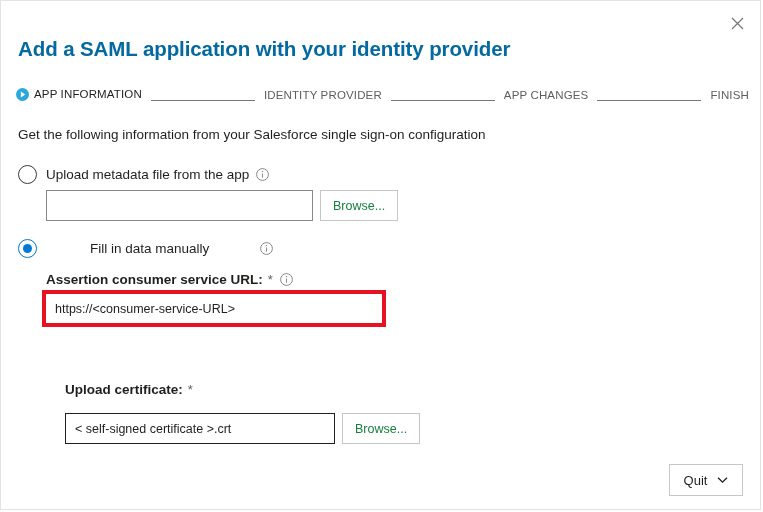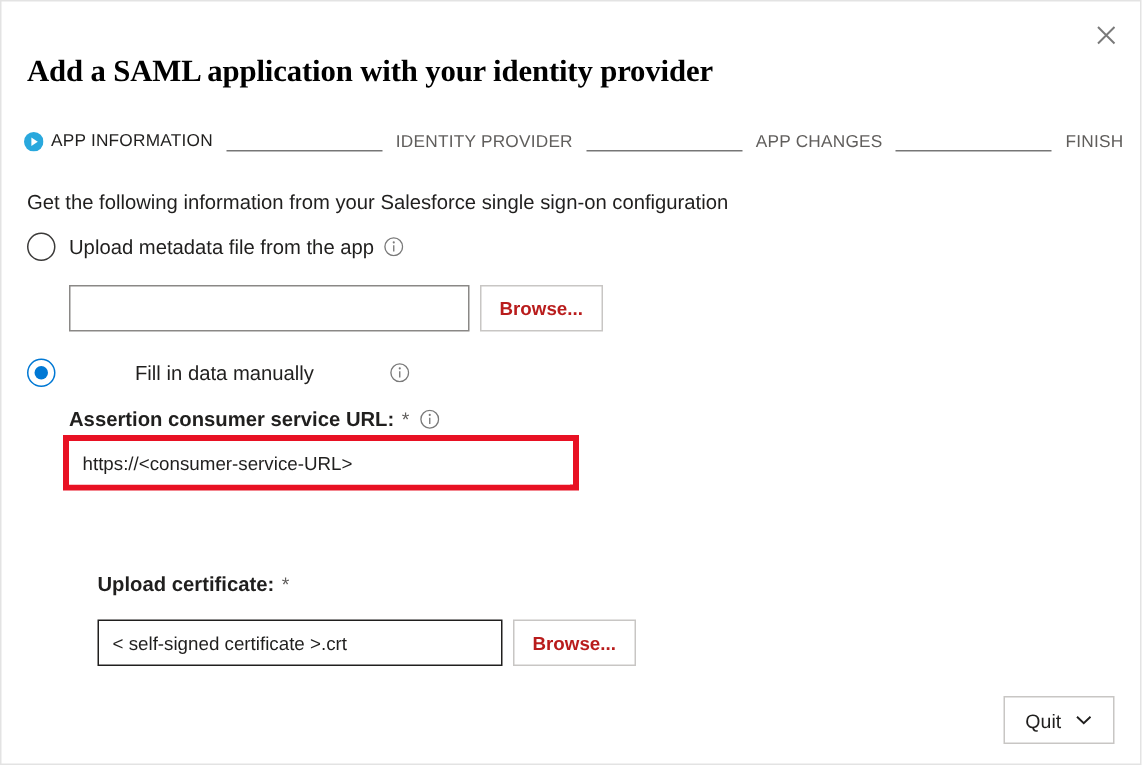--- a/index.html
+++ b/index.html
@@ -43,23 +43,22 @@
   .close-btn svg { display: block; }
 
   
   .title {
     position: absolute;
     left: 17px;
     top: 36px;
     font-size: 20.5px;
     font-weight: bold;
     letter-spacing: -0.1px;
-    color: #000000;
-    white-space: nowrap;
-    font-family: Liberation Serif, serif;
+    color: #0369a1;
+    white-space: nowrap;
   }
 
   
   .steps {
     position: absolute;
     left: 15px;
     top: 82px;
     width: 733px;
     height: 18px;
     display: flex;
@@ -98,21 +97,21 @@
     font-size: 13.5px;
     color: #201f1e;
     white-space: nowrap;
   }
 
   .opt-row {
     position: absolute;
     display: flex;
     align-items: center;
   }
-  .opt-upload { left: 17px; top: 154px; }
+  .opt-upload { left: 17px; top: 164px; }
   .opt-manual { left: 17px; top: 238px; gap: 44px; }
 
   .radio {
     width: 19px;
     height: 19px;
     border-radius: 50%;
     border: 1.5px solid #3b3a39;
     box-sizing: border-box;
     background: #fff;
     flex: 0 0 auto;
@@ -189,27 +188,26 @@
   .browse-btn {
     box-sizing: border-box;
     height: 31px;
     min-width: 68px;
     margin-left: 7px;
     padding: 0 12px;
     border: 1px solid #c8c6c4;
     background: #ffffff;
     font-size: 12.5px;
     font-family: "Liberation Sans", sans-serif;
-    color: #b91c1c;
-    display: flex;
-    align-items: center;
-    justify-content: center;
-    cursor: pointer;
-    white-space: nowrap;
-    font-weight: bold;
+    color: #15803d;
+    display: flex;
+    align-items: center;
+    justify-content: center;
+    cursor: pointer;
+    white-space: nowrap;
   }
 
   
   .field-label {
     position: absolute;
     font-size: 13.5px;
     font-weight: bold;
     color: #201f1e;
     display: flex;
     align-items: center;

